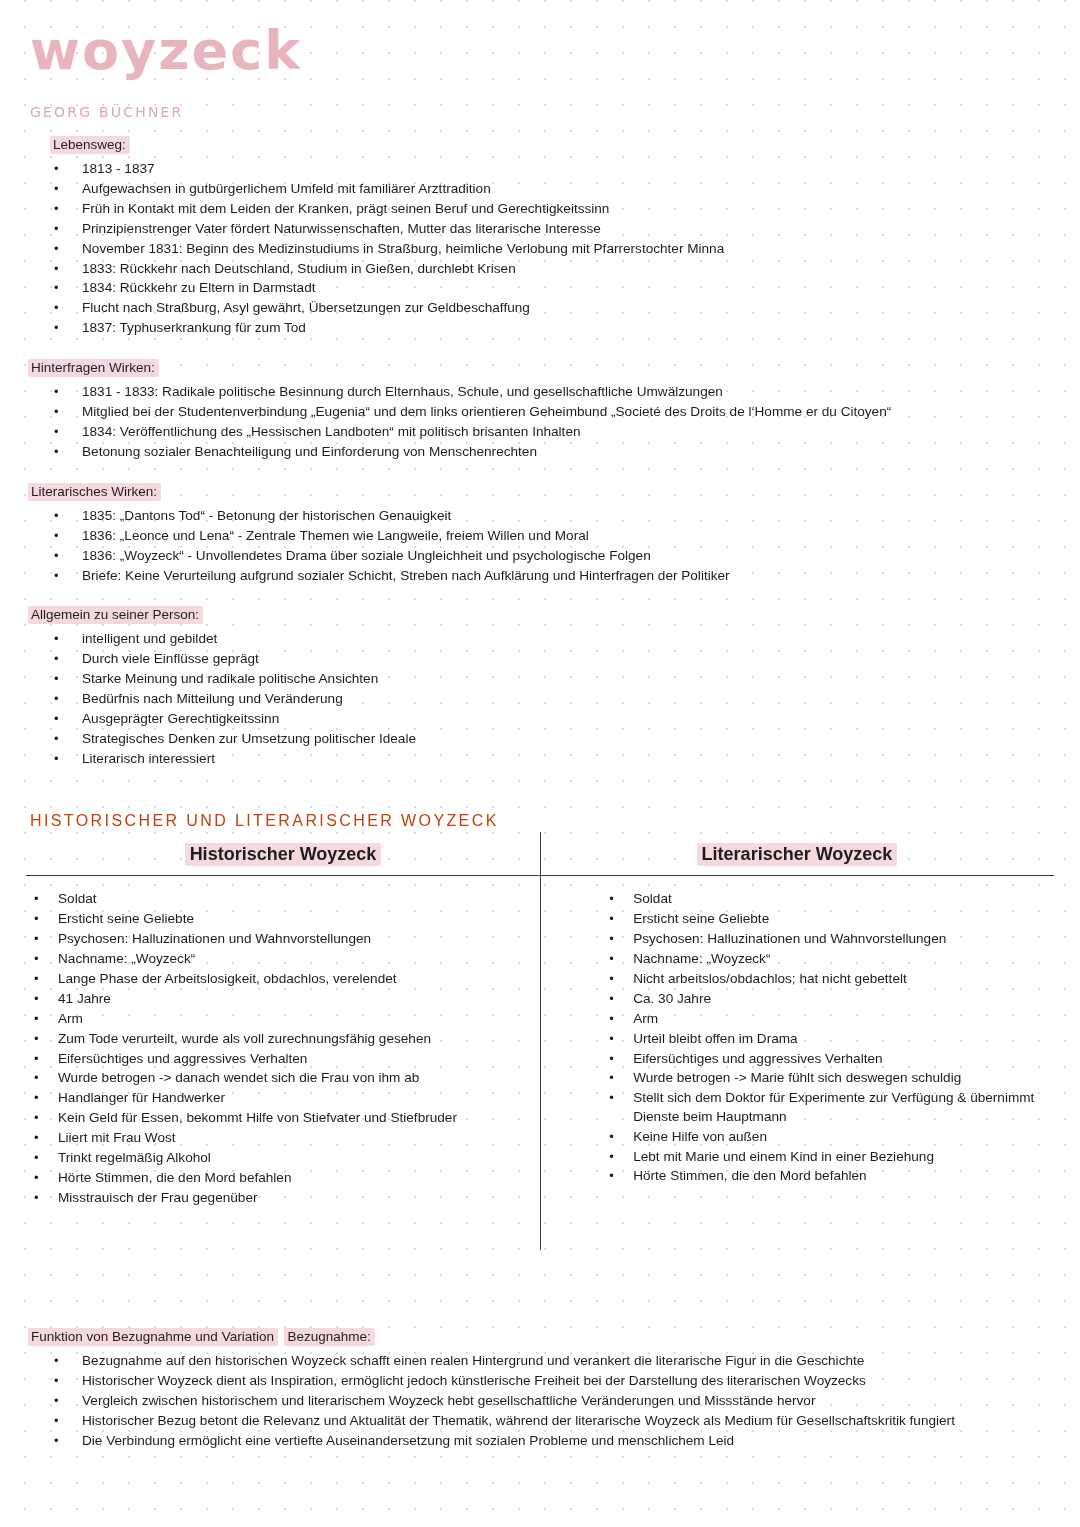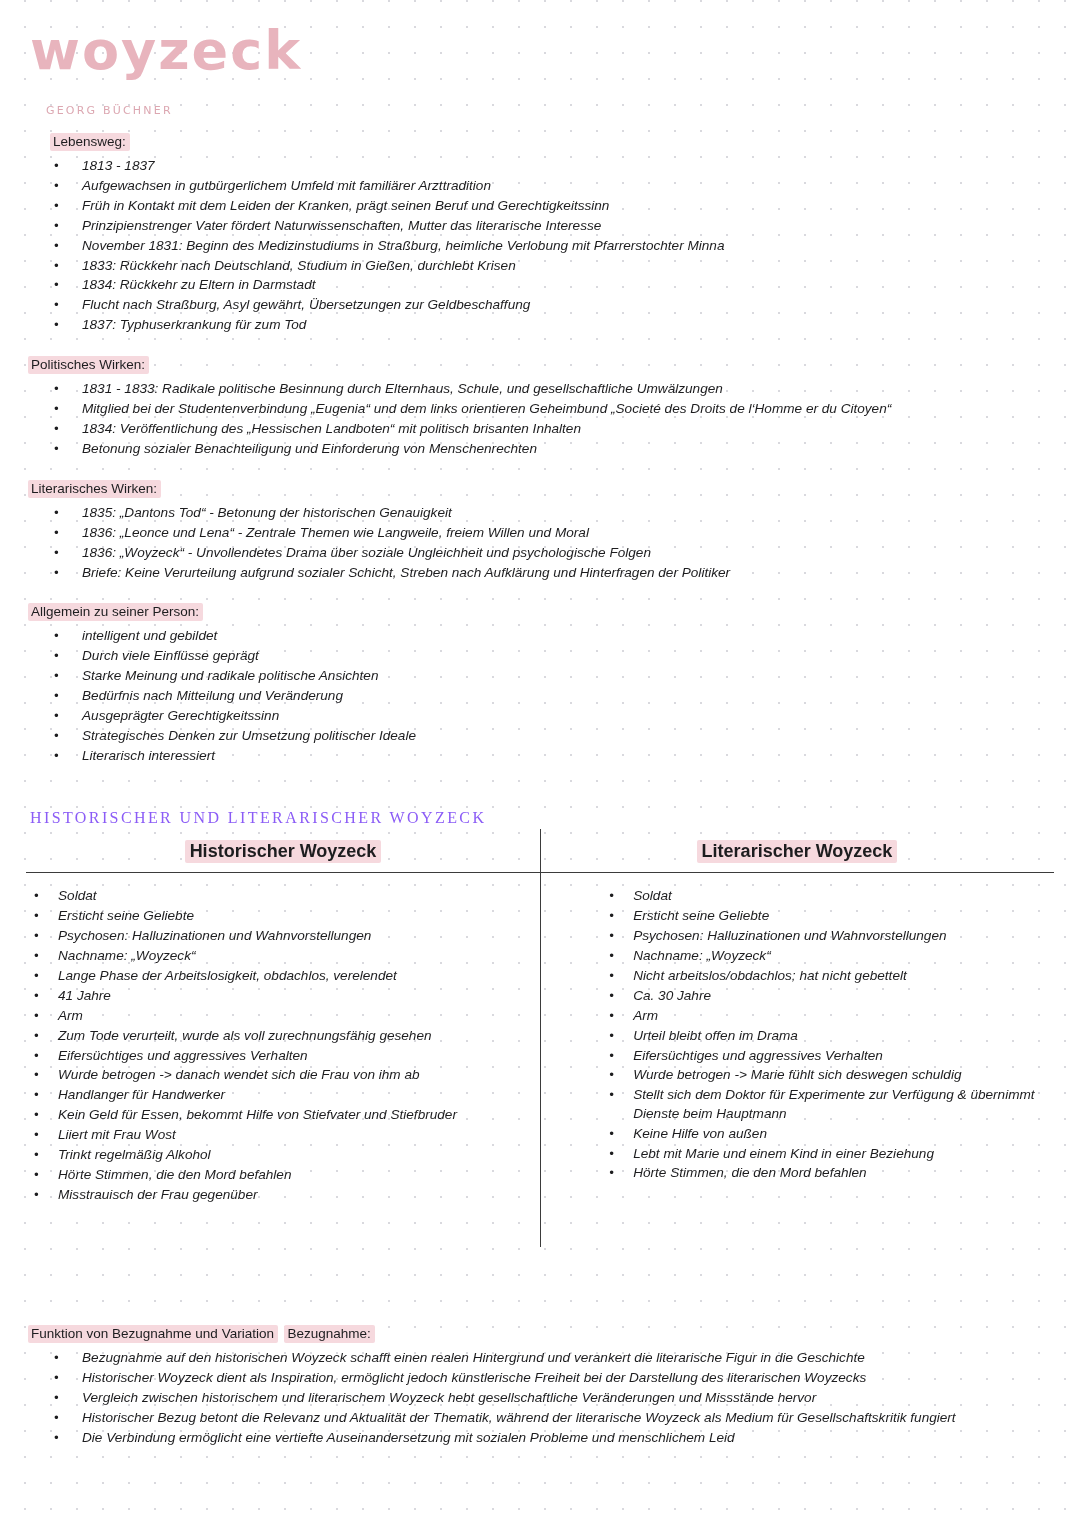--- a/index.html
+++ b/index.html
@@ -36,43 +36,42 @@
     line-height: 1.0;
     color: #e8b4bd;
     font-weight: bold;
     letter-spacing: 2px;
     margin: 6px 0 0 4px;
     font-family: "DejaVu Sans", sans-serif;
     text-transform: lowercase;
     -webkit-text-stroke: 0px;
   }
   .author {
-    margin: 26px 0 0 20px;
-    font-size: 11px;
+    margin: 26px 0 0 4px;
+    font-size: 14px;
     letter-spacing: 2.2px;
     color: #dca7b1;
     font-family: "DejaVu Sans", sans-serif;
   }
 
   .section-label {
     display: inline-block;
     font-size: 13.5px;
     color: #1d1d1f;
     background: #f6d9de;
     padding: 1px 4px 2px 3px;
     margin: 20px 0 6px 2px;
     border-radius: 2px;
   }
   .section-label.first { margin-top: 16px; margin-left: 24px; }
 
   ul.bullets {
     list-style: none;
     margin: 0 0 0 0;
     padding: 0;
-    font-style: italic;
   }
   ul.bullets li {
     position: relative;
     font-size: 13.6px;
     line-height: 18.4px;
     padding: 0 0 0 56px;
     margin: 0 0 1.5px 0;
     color: #1d1d1f;
   }
   ul.bullets li:before {
@@ -81,22 +80,22 @@
     left: 28px;
     top: 0;
     color: #1d1d1f;
     font-size: 13px;
   }
 
   .subheading {
     margin: 44px 0 10px 4px;
     font-size: 16px;
     letter-spacing: 2.4px;
-    color: #8b5cf6;
-    font-family: Liberation Serif, serif;
+    color: #c2410c;
+    font-family: Liberation Sans, sans-serif;
   }
 
   .compare {
     position: relative;
     margin-top: 14px;
   }
   .compare-head {
     display: flex;
   }
   .compare-head .col {
@@ -163,21 +162,21 @@
     <li>Früh in Kontakt mit dem Leiden der Kranken, prägt seinen Beruf und Gerechtigkeitssinn</li>
     <li>Prinzipienstrenger Vater fördert Naturwissenschaften, Mutter das literarische Interesse</li>
     <li>November 1831: Beginn des Medizinstudiums in Straßburg, heimliche Verlobung mit Pfarrerstochter Minna</li>
     <li>1833: Rückkehr nach Deutschland, Studium in Gießen, durchlebt Krisen</li>
     <li>1834: Rückkehr zu Eltern in Darmstadt</li>
     <li>Flucht nach Straßburg, Asyl gewährt, Übersetzungen zur Geldbeschaffung</li>
     <li>1837: Typhuserkrankung für zum Tod</li>
   </ul>
 
   
-  <div class="section-label">Politisches Wirken:</div>
+  <div class="section-label">Hinterfragen Wirken:</div>
   <ul class="bullets">
     <li>1831 - 1833: Radikale politische Besinnung durch Elternhaus, Schule, und gesellschaftliche Umwälzungen</li>
     <li>Mitglied bei der Studentenverbindung „Eugenia“ und dem links orientieren Geheimbund „Societé des Droits de l‘Homme er du Citoyen“</li>
     <li>1834: Veröffentlichung des „Hessischen Landboten“ mit politisch brisanten Inhalten</li>
     <li>Betonung sozialer Benachteiligung und Einforderung von Menschenrechten</li>
   </ul>
 
   
   <div class="section-label">Literarisches Wirken:</div>
   <ul class="bullets">

